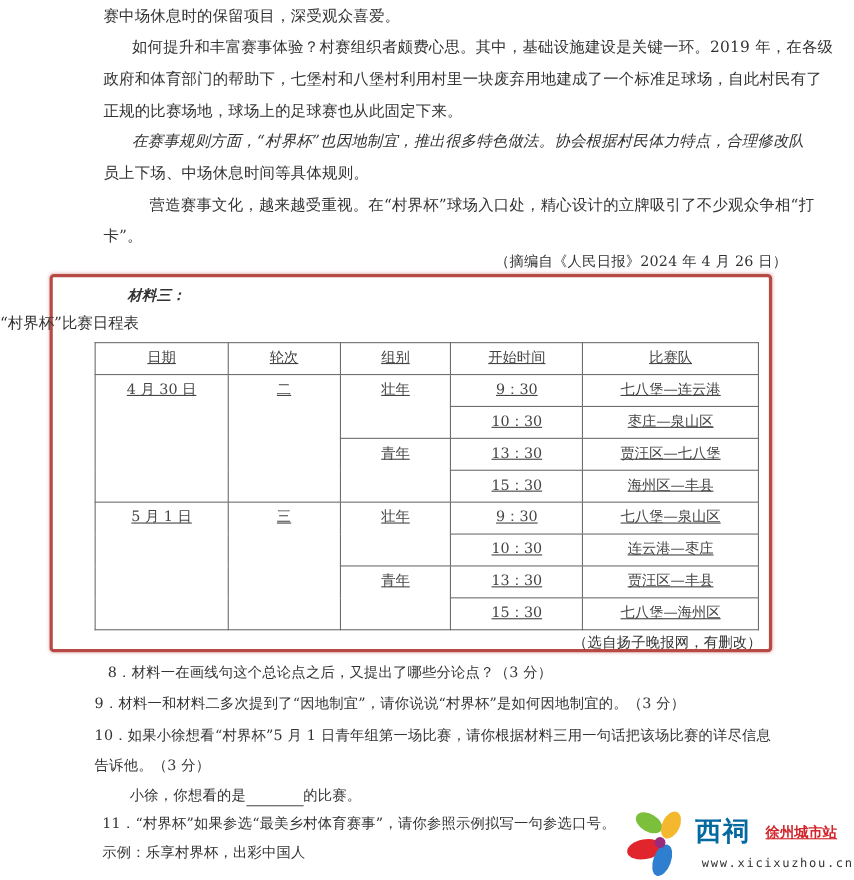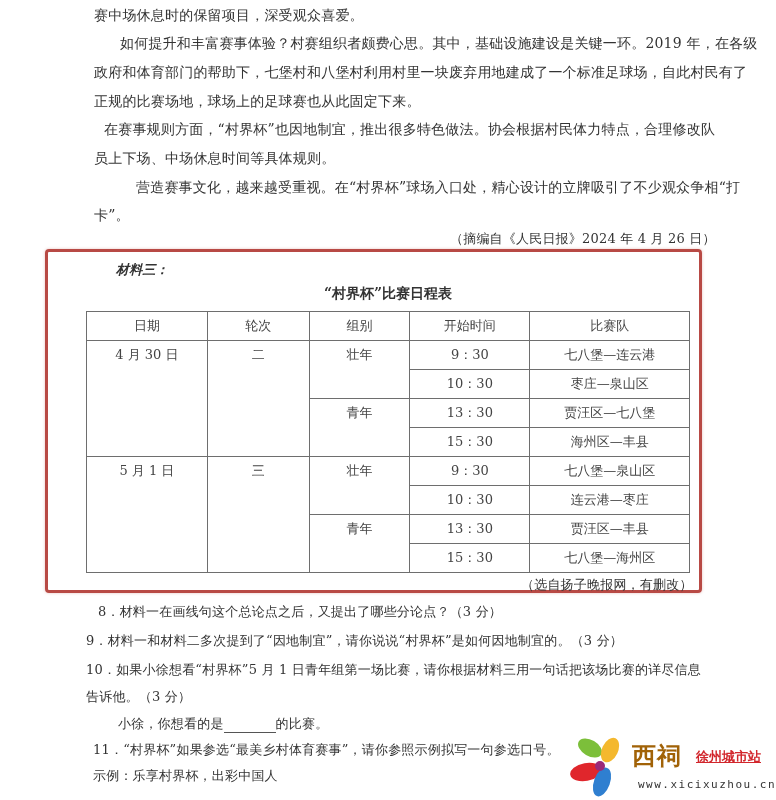--- a/index.html
+++ b/index.html
@@ -35,42 +35,43 @@
     font-size: 13px;
     color: #444;
   }
   table.sched td, table.sched th {
     border: 1px solid #6e6e6e;
     text-align: center;
     font-weight: normal;
     padding: 0;
     height: 28px;
     line-height: 28px;
+    text-decoration: underline;
   }
   table.sched td.top { vertical-align: top; }
   .title-center {
-    position: absolute; left: 0; width: 776px; text-align: center;
-    top: 285px; font-size: 14px; font-weight: bold; color: #333;
+    position: absolute; left: 0; width: 776px; text-align: left;
+    top: 285px; font-size: 14px; font-weight: normal; color: #333;
   }
   .blank {
     display: inline-block; width: 52px; border-bottom: 1px solid #555; height: 14px; vertical-align: bottom;
   }
   .logo { position: absolute; left: 568px; top: 734px; width: 208px; height: 66px; }
-  .logo-text-cn { position: absolute; left: 64px; top: 6px; font-size: 24px; font-weight: bold; color: #a16207; font-family: "DejaVu Sans", sans-serif; letter-spacing: 1px; }
+  .logo-text-cn { position: absolute; left: 64px; top: 6px; font-size: 24px; font-weight: bold; color: #0369a1; font-family: "DejaVu Sans", sans-serif; letter-spacing: 1px; }
   .logo-text-city { position: absolute; left: 128px; top: 14px; font-size: 13px; font-weight: bold; color: #d2262c; font-family: "DejaVu Sans", sans-serif; text-decoration: underline; }
   .logo-url { position: absolute; left: 70px; top: 44px; font-size: 11px; color: #333; font-family: "DejaVu Sans Mono", monospace; letter-spacing: 1.5px; }
 </style>
 </head>
 <body>
 
 <div class="line" style="left:94px; top:6px;">赛中场休息时的保留项目，深受观众喜爱。</div>
 <div class="line" style="left:120px; top:34px;">如何提升和丰富赛事体验？村赛组织者颇费心思。其中，基础设施建设是关键一环。2019 年，在各级</div>
 <div class="line" style="left:94px; top:63px;">政府和体育部门的帮助下，七堡村和八堡村利用村里一块废弃用地建成了一个标准足球场，自此村民有了</div>
 <div class="line" style="left:94px; top:92px;">正规的比赛场地，球场上的足球赛也从此固定下来。</div>
-<div class="line" style="left:104px; top:120px;">在赛事规则方面，“村界杯”也因地制宜，推出很多特色做法。协会根据村民体力特点，合理修改队</div>
+<div class="line" style="left:120px; top:120px;font-style:italic;">在赛事规则方面，“村界杯”也因地制宜，推出很多特色做法。协会根据村民体力特点，合理修改队</div>
 <div class="line" style="left:94px; top:149px;">员上下场、中场休息时间等具体规则。</div>
 <div class="line" style="left:120px; top:178px;margin-left:16px;">营造赛事文化，越来越受重视。在“村界杯”球场入口处，精心设计的立牌吸引了不少观众争相“打</div>
 <div class="line" style="left:94px; top:206px;">卡”。</div>
 <div class="line" style="left:450px; top:230px; font-size:13px;">（摘编自《人民日报》2024 年 4 月 26 日）</div>
 
 <div class="box"></div>
 <div class="line" style="left:116px; top:261px; font-weight:bold; font-size:13px;font-style:italic;">材料三：</div>
 <div class="title-center">“村界杯”比赛日程表</div>
 
 <table class="sched">

